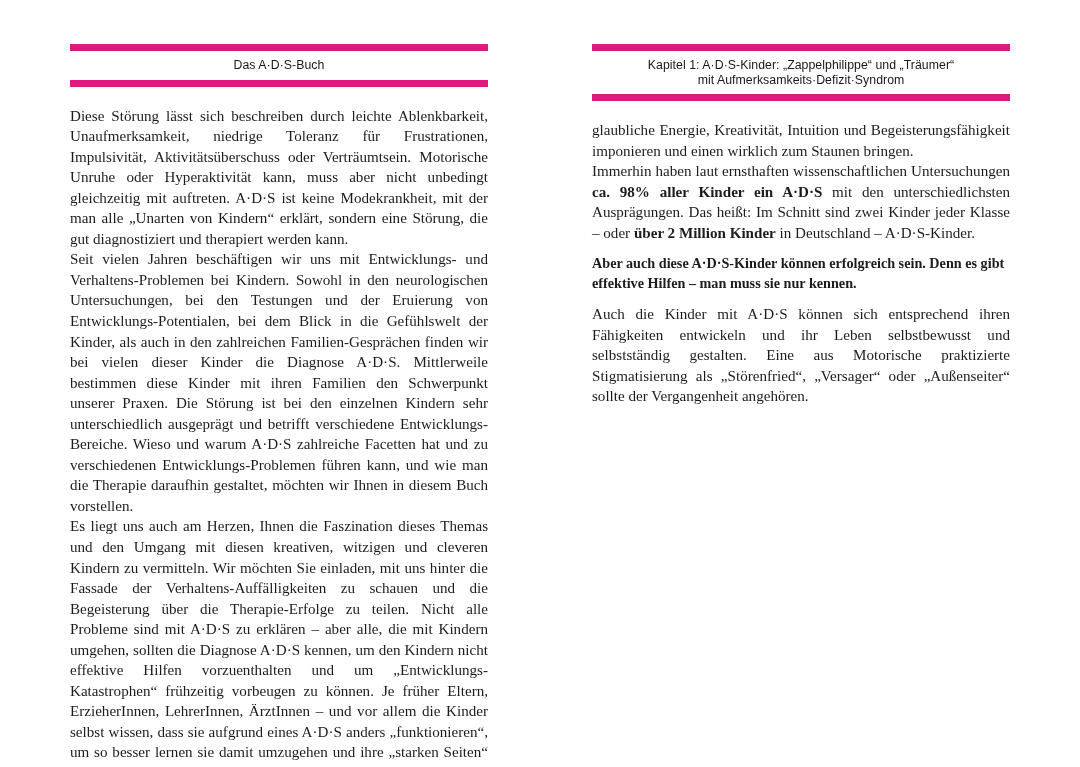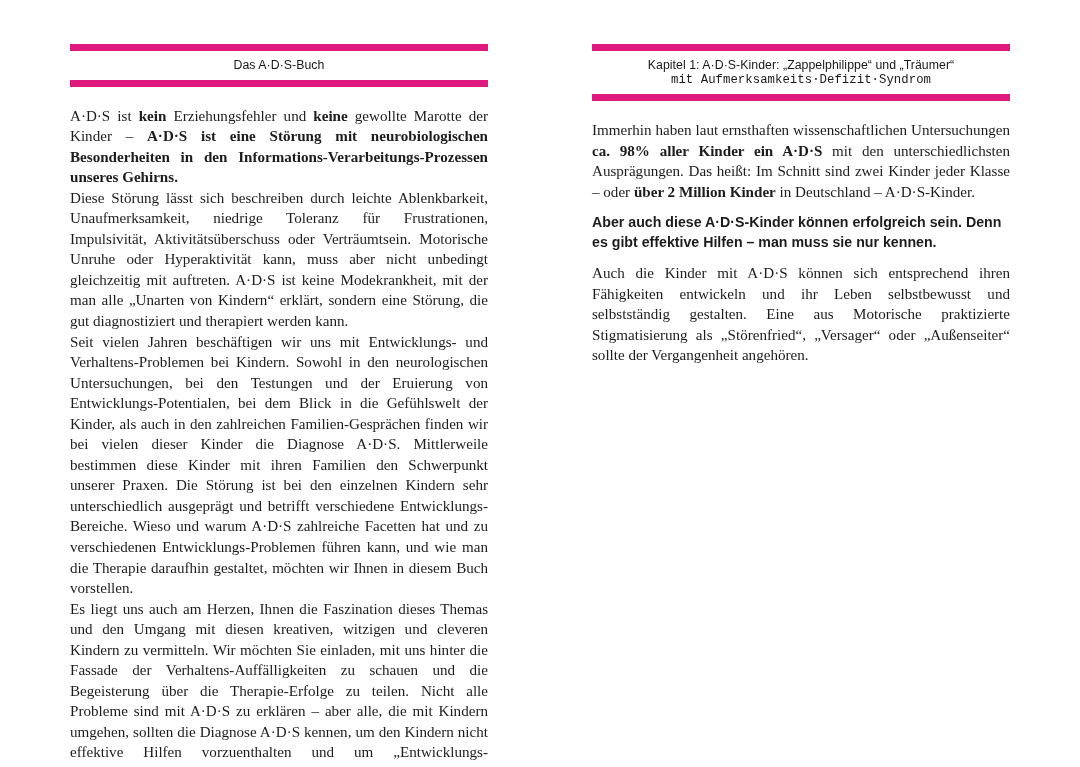--- a/index.html
+++ b/index.html
@@ -47,41 +47,41 @@
   .running-head {
     font-family: "Liberation Sans", "DejaVu Sans", sans-serif;
     font-size: 12.3px;
     line-height: 14.5px;
     text-align: center;
     color: #181818;
     padding-top: 7px;
     padding-bottom: 7px;
     letter-spacing: 0.05px;
   }
-  .running-head .hl2 { display: block; font-family: Liberation Mono, monospace; }
+  .running-head .hl2 { display: block; }
 
   .body-col {
     margin-top: 19px;
     font-size: 15.1px;
     line-height: 20.55px;
     text-align: justify;
     text-justify: inter-word;
     color: #1c1c1c;
     hyphens: manual;
   }
   .body-col p {
     margin: 0;
     text-align: justify;
   }
   .body-col p.sp-before { margin-top: 11px; }
   .body-col p.last-line-left { text-align-last: left; }
   .body-col b, .body-col strong { font-weight: bold; }
 
   p.sans-bold {
-    font-family: Liberation Sans, sans-serif;
+    font-family: Liberation Serif, serif;
     font-weight: bold;
     font-size: 14.2px;
     line-height: 19.5px;
     text-align: left;
     margin: 0;
   }
 
   .footer {
     position: absolute;
     left: 0;
@@ -102,21 +102,20 @@
 
       <div class="rule rule-top" style="background: rgb(224, 25, 127);"></div>
 
       <div class="running-head">
         <span>Das A·D·S-Buch</span>
       </div>
 
       <div class="rule rule-under" style="background: rgb(224, 25, 127);"></div>
 
       <div class="body-col">
-        <p>A·D·S ist <b>kein</b> Erziehungsfehler und <b>keine</b> gewollte Marotte der Kinder – <b>A·D·S ist eine Störung mit neurobiologischen Besonderheiten in den Informations-Verarbeitungs-Prozessen unseres Gehirns.</b></p>
         <p>Diese Störung lässt sich beschreiben durch leichte Ablenkbarkeit, Unaufmerksamkeit, niedrige Toleranz für Frustrationen, Impulsivität, Aktivitätsüberschuss oder Verträumtsein. Motorische Unruhe oder Hyperaktivität kann, muss aber nicht unbedingt gleichzeitig mit auftreten. A·D·S ist keine Modekrankheit, mit der man alle „Unarten von Kindern“ erklärt, sondern eine Störung, die gut diagnostiziert und therapiert werden kann.</p>
         <p>Seit vielen Jahren beschäftigen wir uns mit Entwicklungs- und Verhaltens-Problemen bei Kindern. Sowohl in den neurologischen Untersuchungen, bei den Testungen und der Eruierung von Entwicklungs-Potentialen, bei dem Blick in die Gefühlswelt der Kinder, als auch in den zahlreichen Familien-Gesprächen finden wir bei vielen dieser Kinder die Diagnose A·D·S. Mittlerweile bestimmen diese Kinder mit ihren Familien den Schwerpunkt unserer Praxen. Die Störung ist bei den einzelnen Kindern sehr unterschiedlich ausgeprägt und betrifft verschiedene Entwicklungs-Bereiche. Wieso und warum A·D·S zahlreiche Facetten hat und zu verschiedenen Entwicklungs-Problemen führen kann, und wie man die Therapie daraufhin gestaltet, möchten wir Ihnen in diesem Buch vorstellen.</p>
         <p class="last-line-left">Es liegt uns auch am Herzen, Ihnen die Faszination dieses Themas und den Umgang mit diesen kreativen, witzigen und cleveren Kindern zu vermitteln. Wir möchten Sie einladen, mit uns hinter die Fassade der Verhaltens-Auffälligkeiten zu schauen und die Begeisterung über die Therapie-Erfolge zu teilen. Nicht alle Probleme sind mit A·D·S zu erklären – aber alle, die mit Kindern umgehen, sollten die Diagnose A·D·S kennen, um den Kindern nicht effektive Hilfen vorzuenthalten und um „Entwicklungs-Katastrophen“ frühzeitig vorbeugen zu können. Je früher Eltern, ErzieherInnen, LehrerInnen, ÄrztInnen – und vor allem die Kinder selbst wissen, dass sie aufgrund eines A·D·S anders „funktionieren“, um so besser lernen sie damit umzugehen und ihre „starken Seiten“ zu nutzen. Sie können neben einem riesigen Sack voll Problemen auch durch ihre un-</p>
       </div>
 
     </div>
 
     <div class="footer">
       
       
@@ -129,20 +128,21 @@
       <div class="rule rule-top" style="background: rgb(224, 25, 127);"></div>
 
       <div class="running-head">
         <span class="hl1">Kapitel 1: A·D·S-Kinder: „Zappelphilippe“ und „Träumer“</span>
         <span class="hl2">mit Aufmerksamkeits·Defizit·Syndrom</span>
       </div>
 
       <div class="rule rule-under" style="background: rgb(224, 25, 127);"></div>
 
       <div class="body-col">
+        <p>glaubliche Energie, Kreativität, Intuition und Begeisterungsfähigkeit imponieren und einen wirklich zum Staunen bringen.</p>
         <p>Immerhin haben laut ernsthaften wissenschaftlichen Untersuchungen <b>ca. 98% aller Kinder ein A·D·S</b> mit den unterschiedlichsten Ausprägungen. Das heißt: Im Schnitt sind zwei Kinder jeder Klasse – oder <b>über 2 Million Kinder</b> in Deutschland – A·D·S-Kinder.</p>
         <p class="sans-bold sp-before">Aber auch diese A·D·S-Kinder können erfolgreich sein. Denn es gibt effektive Hilfen – man muss sie nur kennen.</p>
         <p class="sp-before">Auch die Kinder mit A·D·S können sich entsprechend ihren Fähigkeiten entwickeln und ihr Leben selbstbewusst und selbstständig gestalten. Eine aus Motorische praktizierte Stigmatisierung als „Störenfried“, „Versager“ oder „Außenseiter“ sollte der Vergangenheit angehören.</p>
       </div>
 
     </div>
 
     <div class="footer">
       
       

